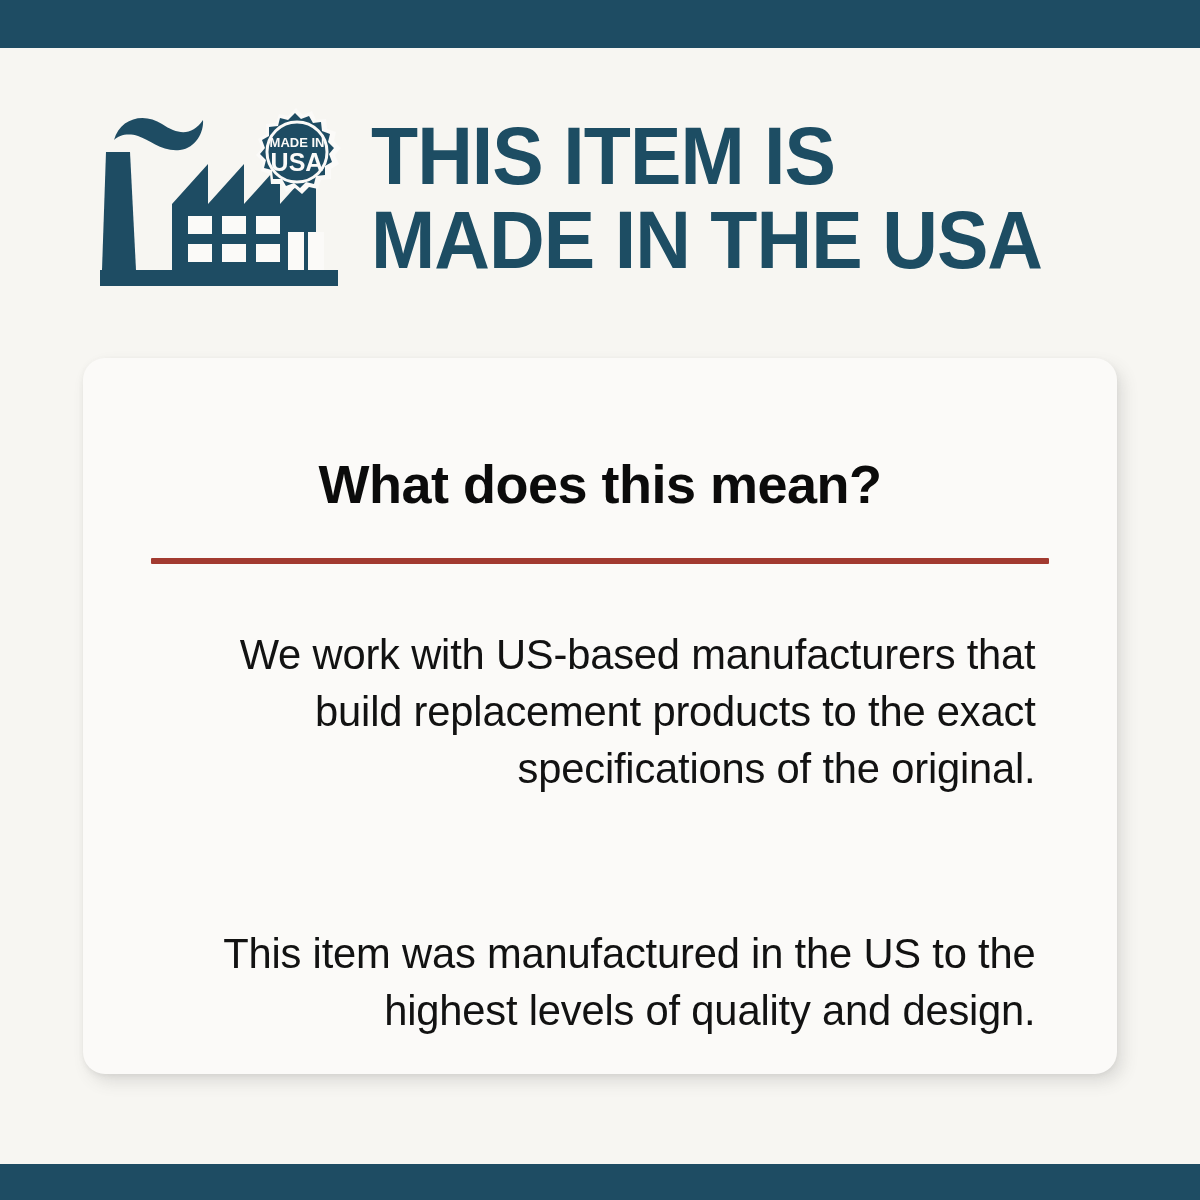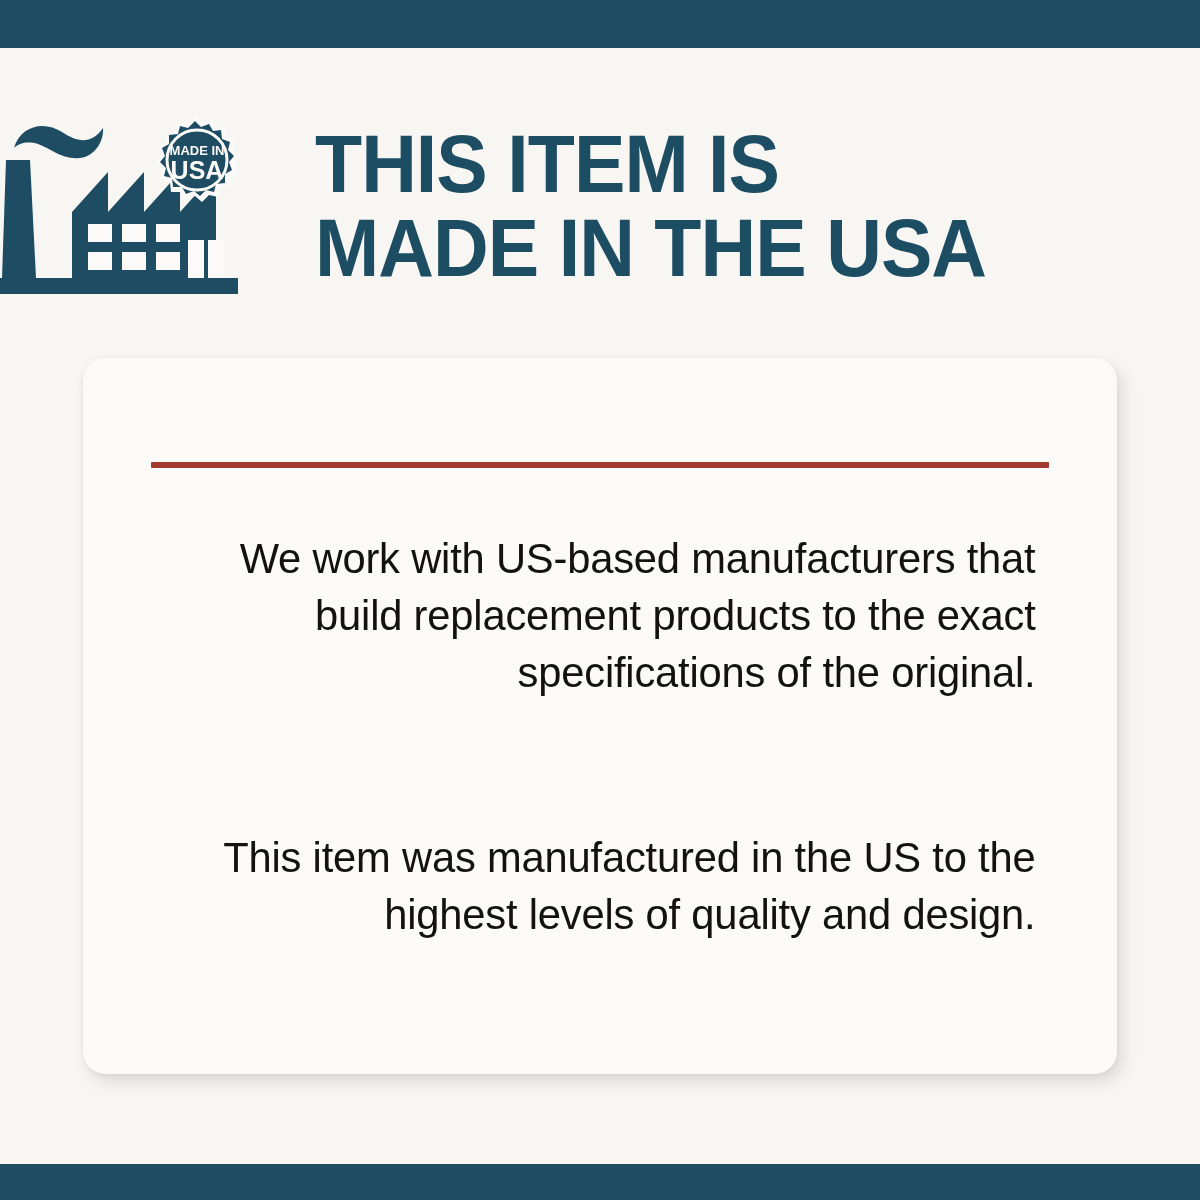--- a/index.html
+++ b/index.html
@@ -37,28 +37,28 @@
   .stage {
     flex: 1 1 auto;
     position: relative;
     background: #f7f6f2;
   }
 
   
   .masthead {
     position: absolute;
     left: 0;
-    top: 56px;
+    top: 48px;
     width: 1200px;
     height: 200px;
     display: flex;
     align-items: center;
     justify-content: flex-start;
+    padding-left: 100px;
     box-sizing: border-box;
-    gap: 44px;
   }
   .logo-mark {
     width: 245px;
     height: 185px;
     flex: 0 0 auto;
     position: relative;
     margin-right: 26px;
   }
   .logo-mark svg { display: block; }
 
@@ -171,20 +171,21 @@
           </g>
         </svg>
       </div>
 
       <div class="masthead-title">THIS ITEM IS
 MADE IN THE USA</div>
     </div>
 
     <div class="card">
 
+      <h2 class="card-title">What does this mean?</h2>
 
       <div class="divider"></div>
 
       <div class="card-body">
         <p class="para">We work with US-based manufacturers that build replacement products to the exact specifications of the original.</p>
         <p class="para">This item was manufactured in the US to the highest levels of quality and design.</p>
       </div>
 
     </div>
 

